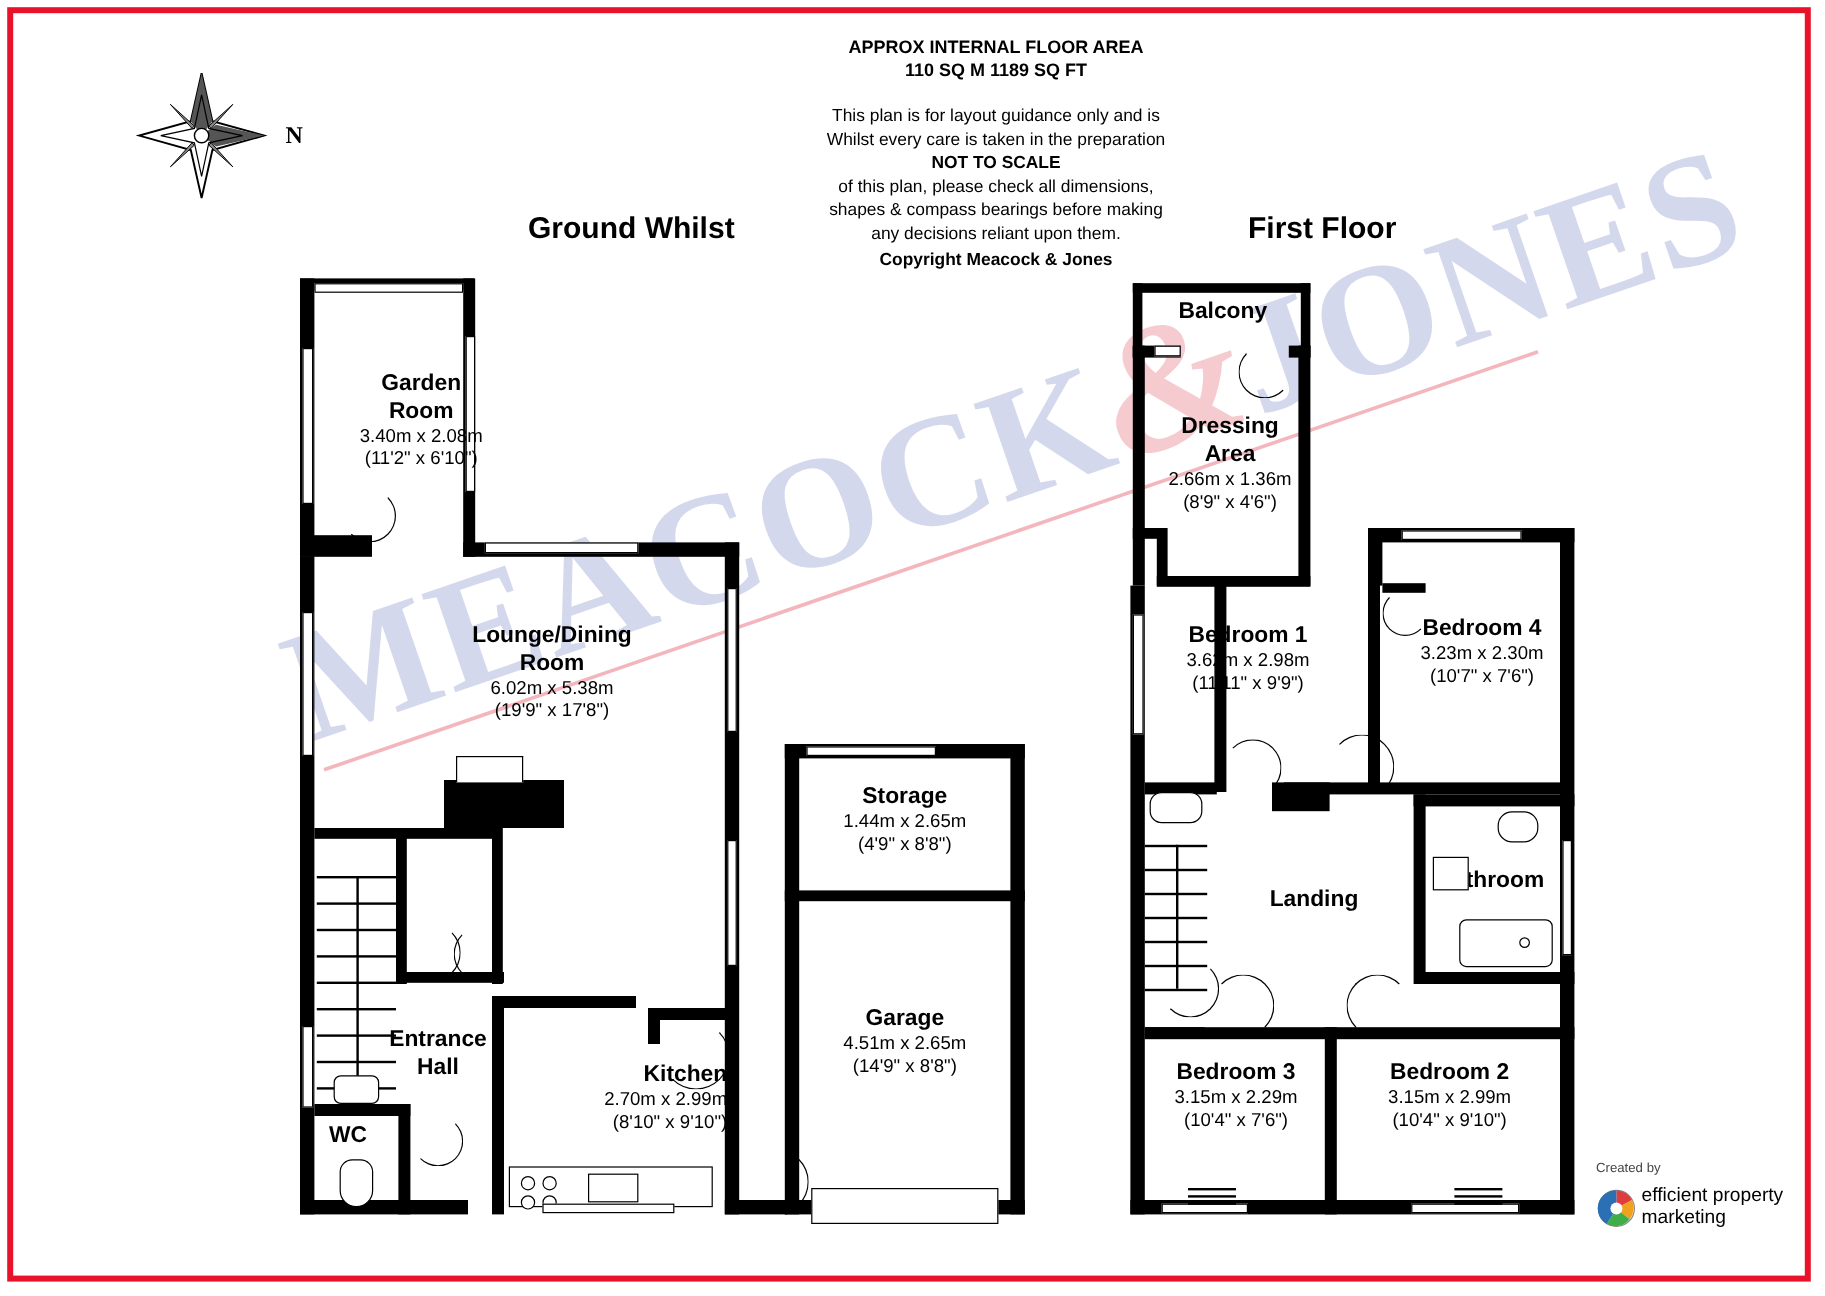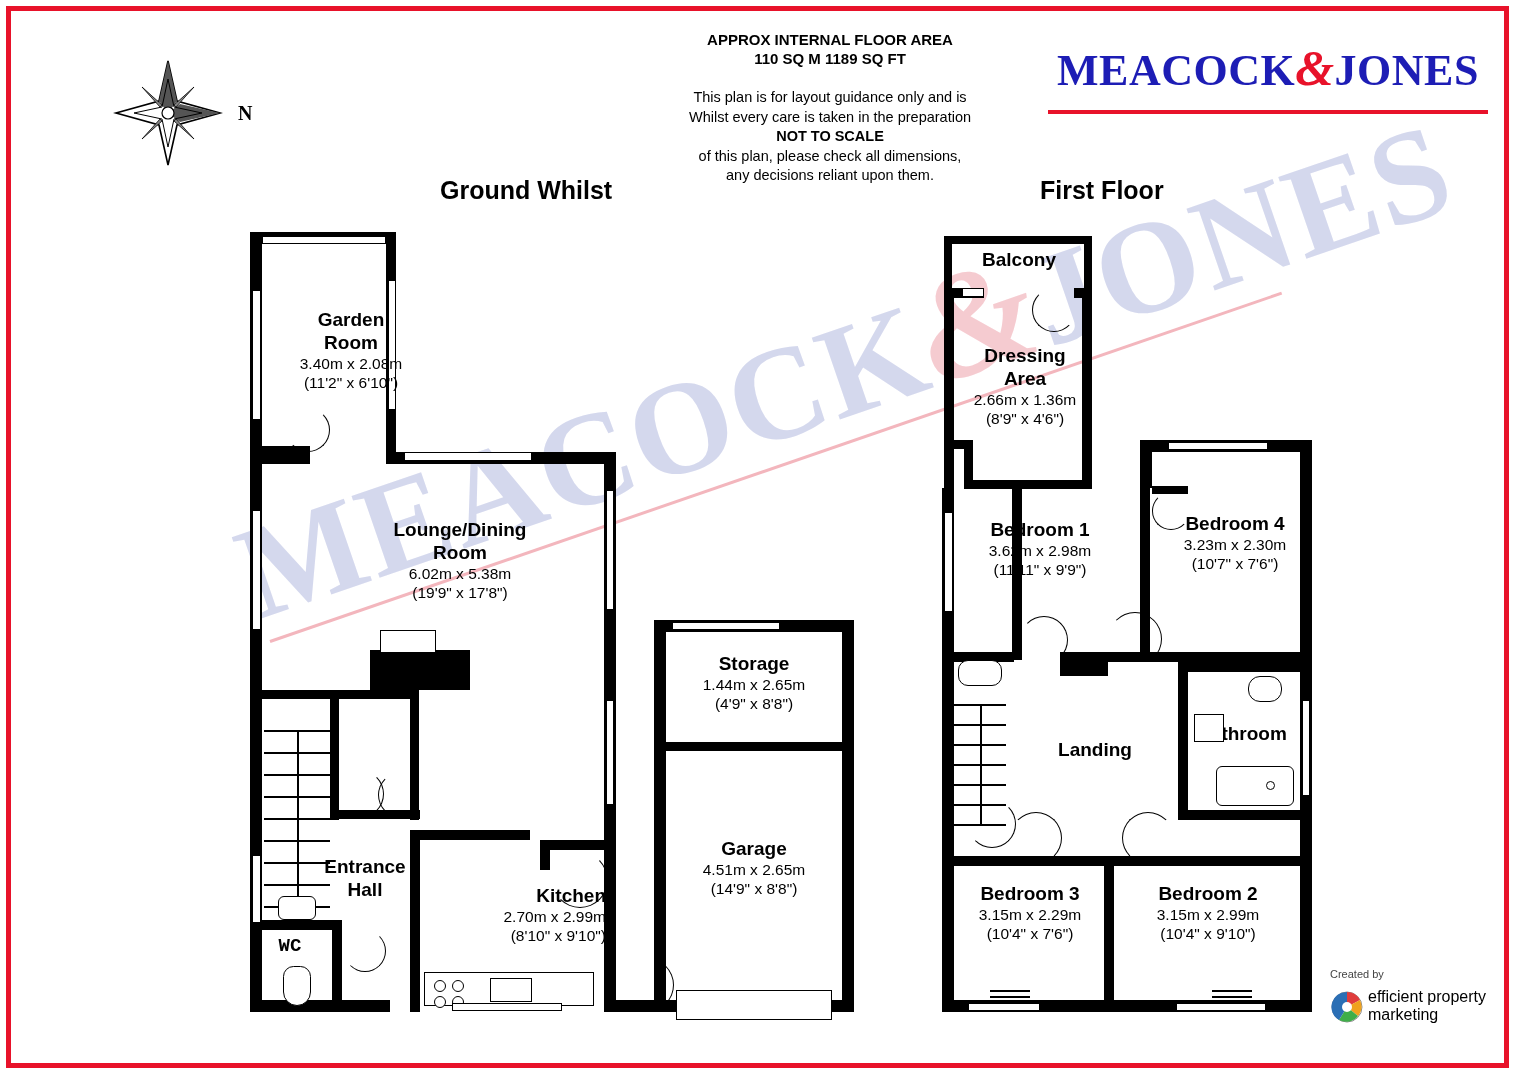--- a/index.html
+++ b/index.html
@@ -113,32 +113,28 @@
 
   <div class="hdr-area">
     <div>APPROX INTERNAL FLOOR AREA</div>
     <div>110 SQ M 1189 SQ FT</div>
   </div>
   <div class="hdr-note">
     <div>This plan is for layout guidance only and is</div>
     <div>Whilst every care is taken in the preparation</div>
     <div style="font-weight:bold">NOT TO SCALE</div>
     <div>of this plan, please check all dimensions,</div>
+    <div>shapes &amp; compass bearings before making</div>
     <div>any decisions reliant upon them.</div>
+    <div style="font-weight:bold;margin-top:3px">Copyright Meacock &amp; Jones</div>
   </div>
 
   <div class="floor-title" id="gf-title">Ground Whilst</div>
   <div class="floor-title" id="ff-title">First Floor</div>
 
-  <div class="logo">
-    <div class="logo-text">
-      <span>MEACOCK</span><span class="amp">&amp;</span><span>JONES</span>
-    </div>
-    <div class="logo-rule"></div>
-  </div>
 
   <div class="compass">
     <svg width="170" height="110" viewBox="0 0 170 110">
       <g transform="translate(68,55)">
         <polygon points="0,-52 9,-12 52,0 9,12 0,52 -9,12 -52,0 -9,-12" fill="#ffffff" stroke="#000" stroke-width="1.6"></polygon>
         <polygon points="0,-52 9,-12 0,0 -9,-12" fill="#555"></polygon>
         <polygon points="52,0 12,9 0,0 12,-9" fill="#555"></polygon>
         <polygon points="-36,-36 -10,-10 -14,-14 " fill="none"></polygon>
         <polygon points="0,-34 6,-6 34,0 6,6 0,34 -6,6 -34,0 -6,-6" fill="none" stroke="#000" stroke-width="1"></polygon>
         <polygon points="-26,-26 -6,-8 -8,-6" fill="#888" stroke="#000" stroke-width=".8"></polygon>
@@ -217,21 +213,21 @@
       <div class="stair-step" style="left:0;top:184px;width:66px;"></div>
       <div class="stair-step" style="left:0;top:206px;width:66px;"></div>
       <div class="stair-step-v" style="left:33px;top:30px;height:176px;"></div>
     </div>
 
     <div class="room-lbl" style="left:280px;top:855px;width:170px;">
       <span class="nm">Entrance</span>
       <span class="nm">Hall</span>
     </div>
 
-    <div class="room-lbl" style="left:248px;top:935px;width:84px;font-family:Liberation Mono, monospace;">
+    <div class="room-lbl" style="left:248px;top:935px;width:84px;">
       <span class="nm">WC</span>
     </div>
     <div class="fix fix-soft" style="left:278px;top:896px;width:38px;height:24px;"></div>
     <div class="fix fix-soft" style="left:283px;top:966px;width:28px;height:40px;border-radius:12px 12px 16px 16px;"></div>
 
     <div class="room-lbl" style="left:412px;top:884px;width:194px;text-align:right;">
       <span class="nm">Kitchen</span>
       <span class="dm">2.70m x 2.99m</span>
       <span class="dm">(8'10" x 9'10")</span>
     </div>

